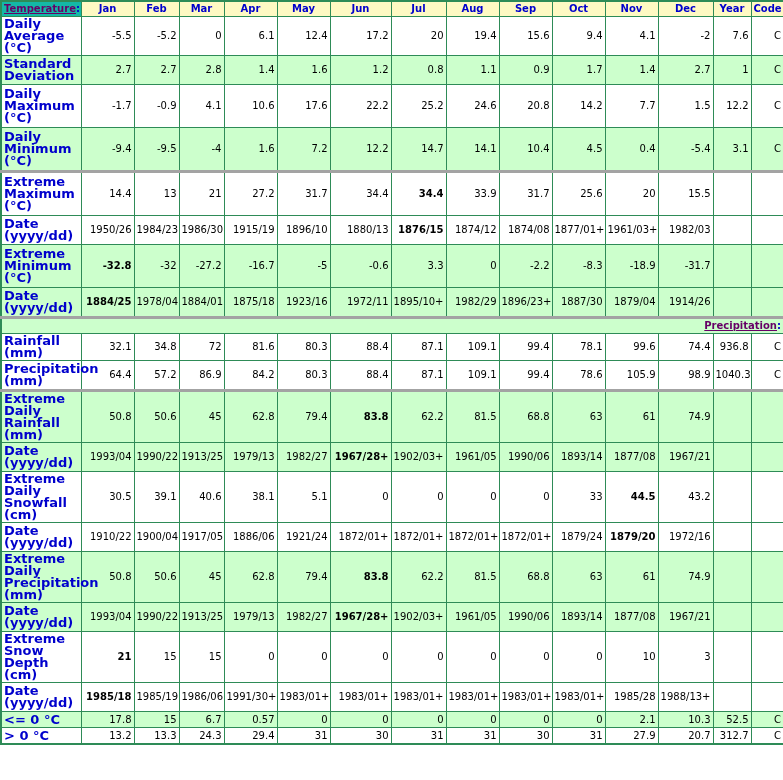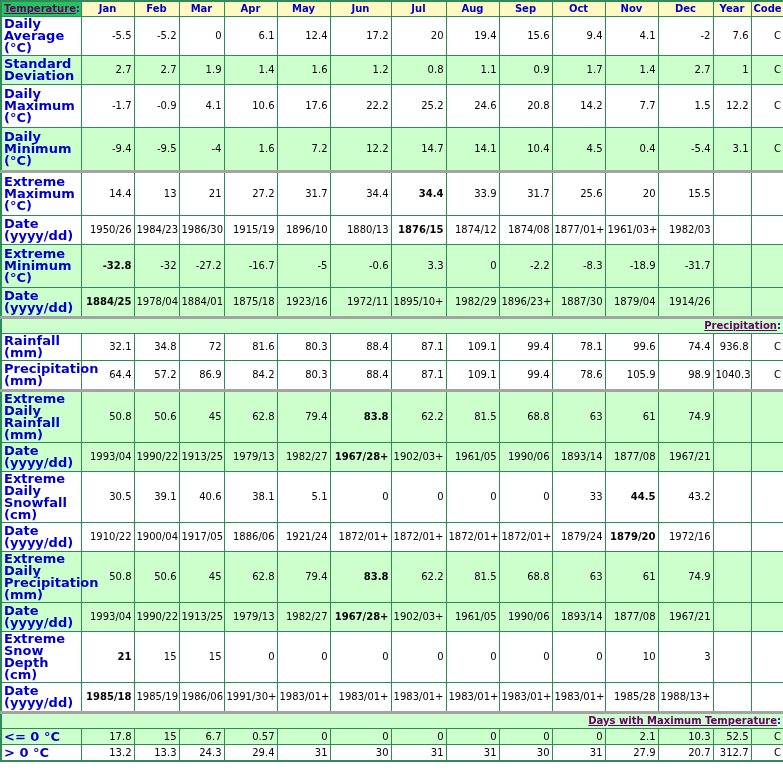--- a/index.html
+++ b/index.html
@@ -41,21 +41,21 @@
     color: #0000cc;
   }
   td.section a, td.hdr-first a {
     color: #660066;
     text-decoration: underline;
   }
   td.hdr-first {
     text-align: left !important;
     color: #0000cc;
     font-weight: bold;
-    background: #22c55e;
+    background: #14b8a6;
   }
   td.code { text-align: right; }
   tr.g td { background: #ccffcc; }
   tr.w td { background: #ffffff; }
   tr.topsep td { border-top: 3px solid #a3a3a3; }
   b.rec { font-weight: bold; }
   tr.h3 td { height: 40px; }
   tr.h2 td { height: 26px; }
   tr.h1 td { height: 13px; }
 </style>
@@ -112,21 +112,21 @@
         <td>9.4</td>
         <td>4.1</td>
         <td>-2</td>
         <td>7.6</td>
         <td class="code">C</td>
       </tr>
       <tr class="g h2">
         <td class="lbl">Standard Deviation</td>
         <td>2.7</td>
         <td>2.7</td>
-        <td>1.9</td>
+        <td>2.8</td>
         <td>1.4</td>
         <td>1.6</td>
         <td>1.2</td>
         <td>0.8</td>
         <td>1.1</td>
         <td>0.9</td>
         <td>1.7</td>
         <td>1.4</td>
         <td>2.7</td>
         <td>1</td>
@@ -400,23 +400,20 @@
         <td>1983/01+</td>
         <td>1983/01+</td>
         <td>1983/01+</td>
         <td>1983/01+</td>
         <td>1983/01+</td>
         <td>1985/28</td>
         <td>1988/13+</td>
         <td></td>
         <td class="code"></td>
       </tr>
-      <tr class="g topsep">
-        <td class="section" colspan="15"><a>Days with Maximum Temperature</a>:</td>
-      </tr>
       <tr class="g h1">
         <td class="lbl">&lt;= 0 °C</td>
         <td>17.8</td>
         <td>15</td>
         <td>6.7</td>
         <td>0.57</td>
         <td>0</td>
         <td>0</td>
         <td>0</td>
         <td>0</td>

